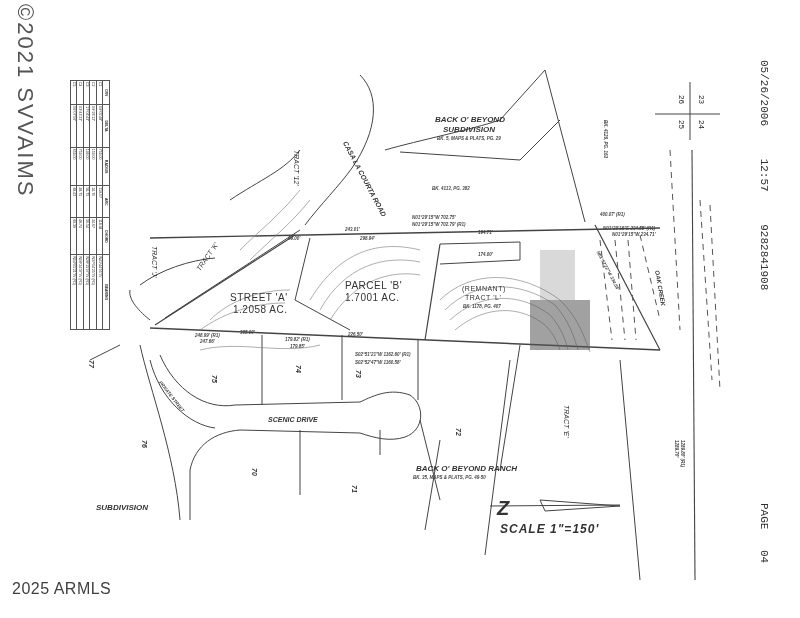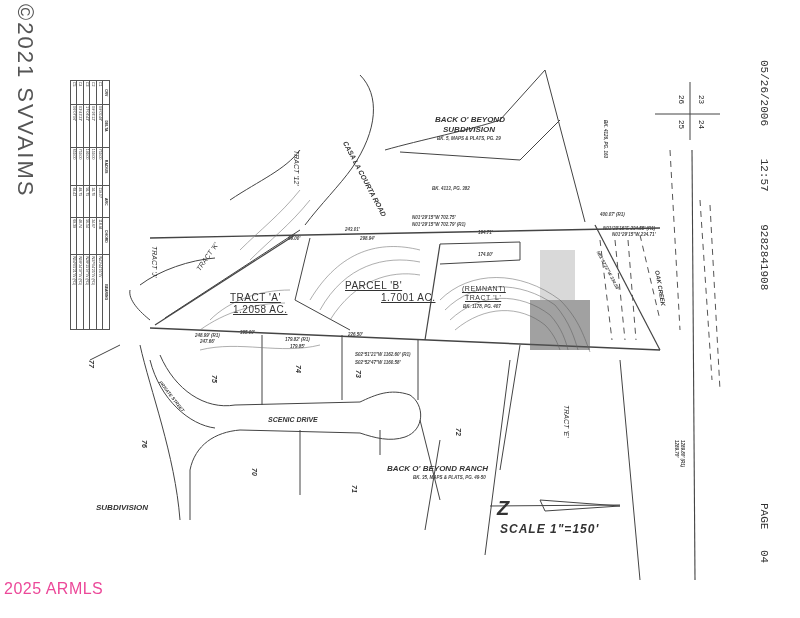--- a/index.html
+++ b/index.html
@@ -1,27 +1,27 @@
 <!DOCTYPE html>
 <html><head>
 <meta charset="utf-8">
 <style>
   html, body { margin:0; padding:0; background:#fff; }
   body { width:800px; height:618px; position:relative; overflow:hidden; font-family:"Liberation Sans", sans-serif; color:#222; }
   .abs { position:absolute; }
   .rot90 { transform-origin:0 0; transform:rotate(90deg); white-space:nowrap; }
   .wm-top { left:38px; top:4px; font-size:22px; letter-spacing:2px; color:#555; font-weight:normal; }
-  .wm-bottom { left:4px; top:580px; font-size:16px; color:#ec4899; letter-spacing:0.5px; }
+  .wm-bottom { left:12px; top:580px; font-size:16px; color:#404040; letter-spacing:0.5px; }
   .fax { left:770px; top:60px; font-size:11px; font-family:"Liberation Mono", monospace; color:#333; }
   .fax span { margin-right:26px; }
   .page { left:770px; top:503px; font-size:11px; font-family:"Liberation Mono", monospace; color:#333; }
   .page span { margin-right:14px; }
   .label-italic { font-style:italic; font-weight:bold; font-size:8px; color:#333; white-space:nowrap; }
   .small-ref { font-size:4.5px; color:#444; font-style:italic; font-weight:bold; white-space:nowrap; }
-  .parcel-name { font-size:10px; color:#333; letter-spacing:0.5px; white-space:nowrap;text-decoration:underline; }
+  .parcel-name { font-size:10px; color:#333; letter-spacing:0.5px; white-space:nowrap; }
   .lot-num { font-size:7px; color:#333; font-style:italic; font-weight:bold; }
   .curve-table { left:70px; top:80px; width:250px; height:40px; transform-origin:0 0; transform:rotate(90deg) translate(0,-40px); border:1px solid #444; font-size:3.5px; border-collapse:collapse; }
   .curve-table td, .curve-table th { border:0.5px solid #555; padding:0 1px; }
   svg { position:absolute; left:0; top:0; }
   .scale-txt { left:500px; top:522px; font-size:12px; font-style:italic; font-weight:bold; color:#333; letter-spacing:1px; }
 </style>
 </head>
 <body>
 
 <div class="abs rot90 wm-top">©2021 SVVAIMS</div>
@@ -176,37 +176,37 @@
 
 <div class="abs rot90" style="left:686px;top:95px;font-size:8px;">26</div>
 <div class="abs rot90" style="left:706px;top:95px;font-size:8px;">23</div>
 <div class="abs rot90" style="left:686px;top:120px;font-size:8px;">25</div>
 <div class="abs rot90" style="left:706px;top:120px;font-size:8px;">24</div>
 
 <div class="abs label-italic" style="left:435px;top:115px;text-align:right;">BACK O' BEYOND</div>
 <div class="abs label-italic" style="left:443px;top:125px;">SUBDIVISION</div>
 <div class="abs small-ref" style="left:437px;top:136px;">BK. 5, MAPS &amp; PLATS, PG. 29</div>
 
-<div class="abs label-italic" style="left:387px;top:464px;">BACK O' BEYOND RANCH</div>
+<div class="abs label-italic" style="left:416px;top:464px;">BACK O' BEYOND RANCH</div>
 <div class="abs small-ref" style="left:413px;top:475px;">BK. 35, MAPS &amp; PLATS, PG. 49-50</div>
 
 <div class="abs label-italic" style="left:96px;top:503px;">SUBDIVISION</div>
 
 <div class="abs label-italic" style="left:268px;top:416px;font-size:7px;">SCENIC DRIVE</div>
 <div class="abs label-italic" style="left:162px;top:380px;font-size:4.5px;transform:rotate(52deg);transform-origin:0 0;">PRIVATE STREET</div>
 <div class="abs label-italic" style="left:348px;top:140px;font-size:7px;transform:rotate(62deg);transform-origin:0 0;">CASA LA COURTA ROAD</div>
 <div class="abs label-italic" style="left:660px;top:270px;font-size:6px;transform:rotate(80deg);transform-origin:0 0;">OAK CREEK</div>
 
 <div class="abs label-italic" style="left:497px;top:497px;font-size:20px;">Z</div>
 <div class="abs scale-txt">SCALE 1"=150'</div>
 
-<div class="abs parcel-name" style="left:230px;top:292px;">TRACT 'A'</div>
+<div class="abs parcel-name" style="left:230px;top:292px;">STREET 'A'</div>
 <div class="abs parcel-name" style="left:233px;top:304px;">1.2058 AC.</div>
 <div class="abs parcel-name" style="left:345px;top:280px;">PARCEL 'B'</div>
-<div class="abs parcel-name" style="left:345px;top:292px;margin-left:36px;">1.7001 AC.</div>
+<div class="abs parcel-name" style="left:345px;top:292px;">1.7001 AC.</div>
 <div class="abs parcel-name" style="left:462px;top:285px;font-size:7px;">(REMNANT)</div>
 <div class="abs parcel-name" style="left:465px;top:294px;font-size:7px;">TRACT 'L'</div>
 <div class="abs small-ref" style="left:463px;top:304px;">BK. 1178, PG. 407</div>
 
 <div class="abs label-italic rot90" style="left:300px;top:150px;font-size:7px;font-weight:normal;">TRACT '12'</div>
 <div class="abs label-italic" style="left:195px;top:268px;font-size:7px;font-weight:normal;transform:rotate(-55deg);transform-origin:0 0;">TRACT 'K'</div>
 <div class="abs label-italic rot90" style="left:158px;top:246px;font-size:7px;font-weight:normal;">TRACT 'J'</div>
 <div class="abs label-italic rot90" style="left:570px;top:405px;font-size:7px;font-weight:normal;">TRACT 'E'</div>
 
 <div class="abs lot-num rot90" style="left:95px;top:360px;">77</div>

